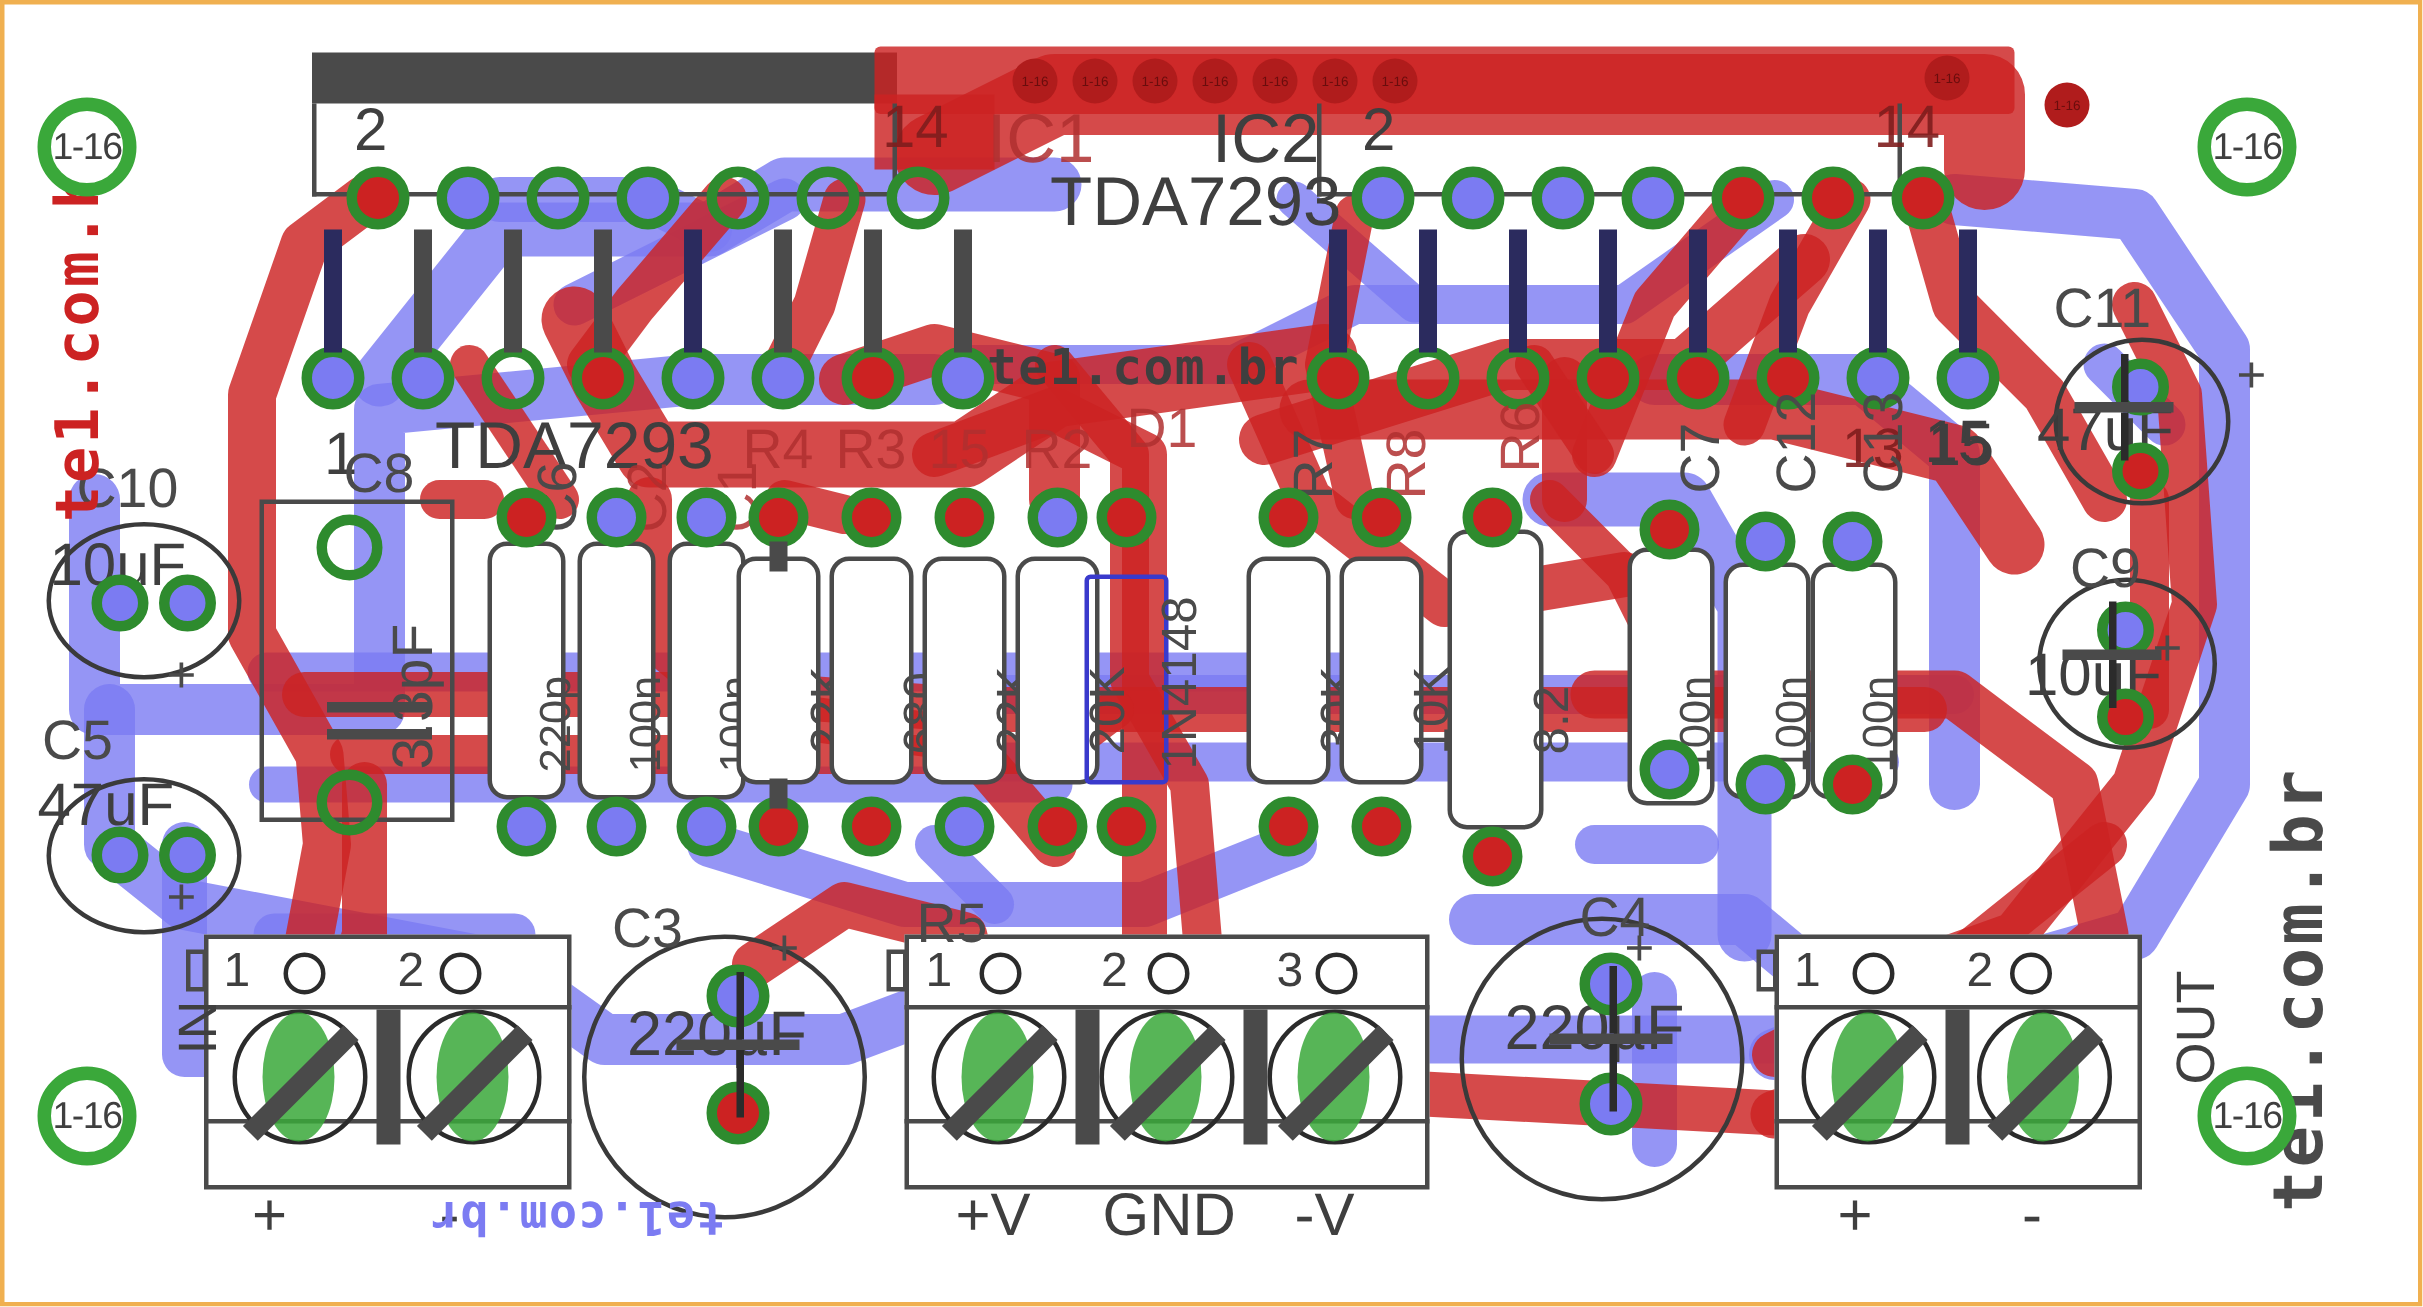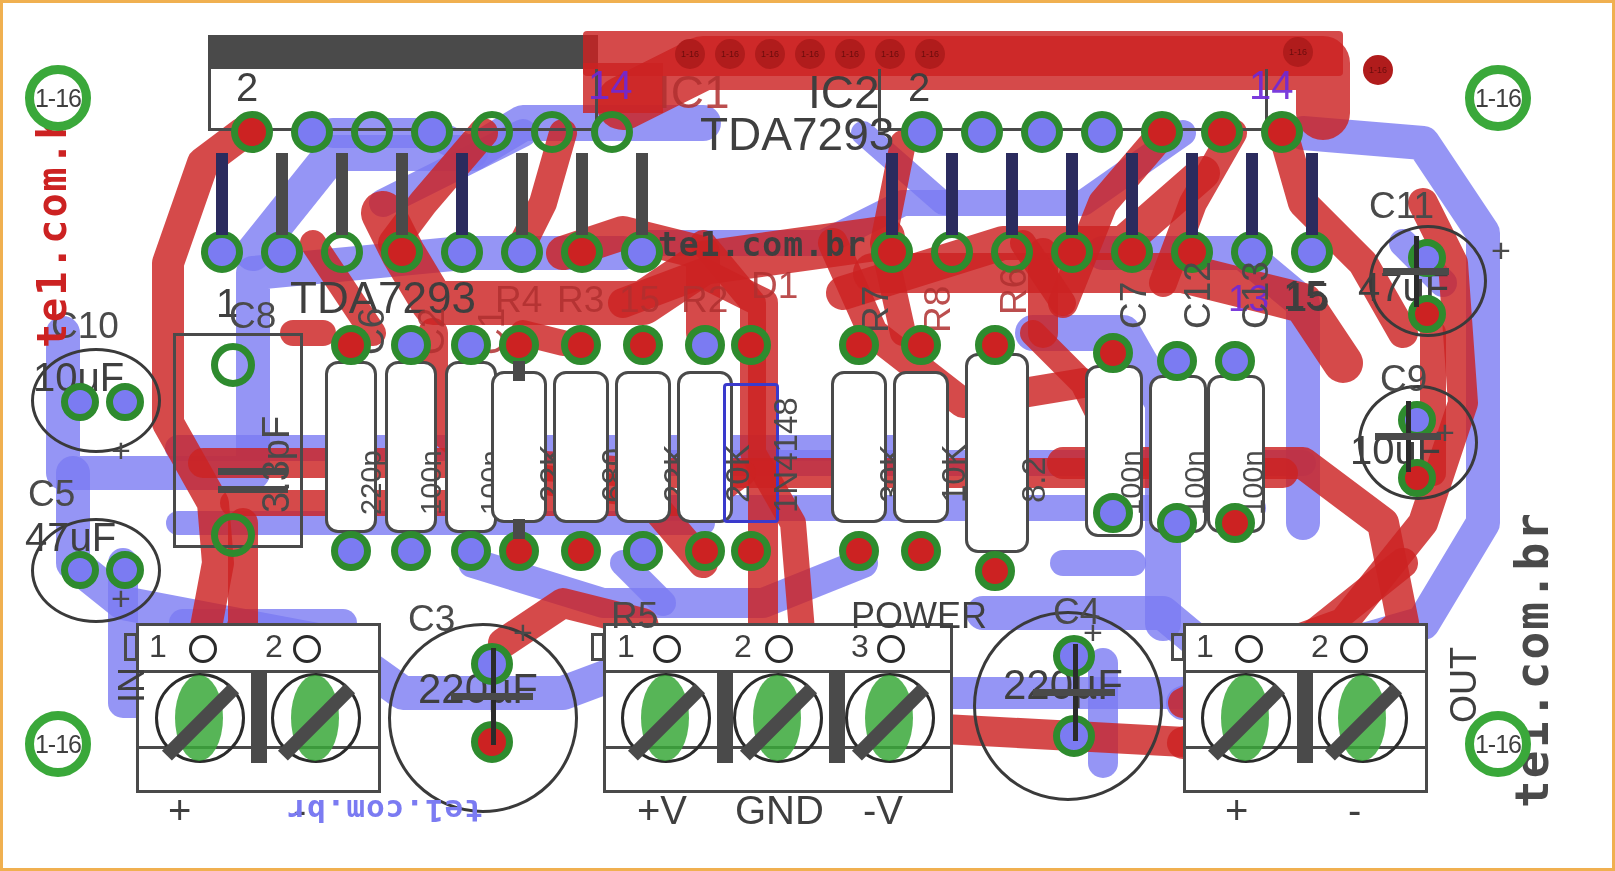--- a/index.html
+++ b/index.html
@@ -75,21 +75,21 @@
     position:absolute;color:#3f3f3f;font-weight:bold;font-size:33px;
     font-family:"DejaVu Sans Mono",monospace;letter-spacing:1px;white-space:nowrap;
   }
   .wm-mirror{
     position:absolute;color:#7b7bf2;font-weight:bold;font-size:31px;
     font-family:"DejaVu Sans Mono",monospace;letter-spacing:1px;white-space:nowrap;
     transform-origin:0 0;transform:scale(-1,-1);
   }
   .bigtxt{position:absolute;color:#3f3f3f;font-size:44px;white-space:nowrap;}
   .pinnum{position:absolute;color:#3f3f3f;font-size:40px;white-space:nowrap;}
-  .pinnum.red{color:#6d28d9;opacity:.9;}
+  .pinnum.red{color:#7f1d1d;opacity:.9;}
   .plusmark{position:absolute;color:#4a4a4a;font-size:34px;line-height:1;}
   .termlbl{position:absolute;color:#3f3f3f;font-size:36px;white-space:nowrap;}
   .termlbl.vert{transform-origin:0 0;transform:rotate(-90deg);}
   .capsym{position:absolute;}
   .capsym .plate{position:absolute;background:#4a4a4a;height:7px;}
   .capsym .lead{position:absolute;background:#2b2b2b;width:5px;}
   .diodebody{position:absolute;border:3px solid #3a3acc;box-sizing:border-box;border-radius:4px;}
 </style>
 </head>
 <body>
@@ -433,21 +433,20 @@
   <div class="screwgreen" style="left:288px;top:672px;width:48px;height:86px;"></div>
   <div class="screwslot" style="left:266px;top:712px;width:95px;height:14px;transform-origin:center;transform:rotate(-45deg);"></div>
   <div class="termdiv" style="left:248px;top:670px;height:90px;"></div>
   <div class="termlbl" style="left:165px;top:785px;font-size:40px;">+</div>
   <div class="termlbl" style="left:290px;top:785px;font-size:40px;">-</div>
 
   <div class="term" style="left:600px;top:620px;width:350px;height:170px;"></div>
   <div class="silkline" style="left:600px;top:667px;width:350px;height:3px;"></div>
   <div class="silkline" style="left:600px;top:743px;width:350px;height:3px;"></div>
   <div class="outline" style="left:588px;top:630px;width:14px;height:28px;"></div>
-  <div class="termlbl" style="left:848px;top:592px;">POWER</div>
   <div class="reflabel" style="left:608px;top:592px;">R5</div>
   <div class="termlbl" style="left:614px;top:625px;font-size:32px;">1</div>
   <div class="termlbl" style="left:731px;top:625px;font-size:32px;">2</div>
   <div class="termlbl" style="left:848px;top:625px;font-size:32px;">3</div>
   <div class="termscrew" style="left:650px;top:632px;width:28px;height:28px;"></div>
   <div class="termscrew" style="left:762px;top:632px;width:28px;height:28px;"></div>
   <div class="termscrew" style="left:874px;top:632px;width:28px;height:28px;"></div>
   <div class="termscrew" style="left:618px;top:670px;width:90px;height:90px;"></div>
   <div class="screwgreen" style="left:638px;top:672px;width:48px;height:86px;"></div>
   <div class="screwslot" style="left:616px;top:712px;width:95px;height:14px;transform-origin:center;transform:rotate(-45deg);"></div>

